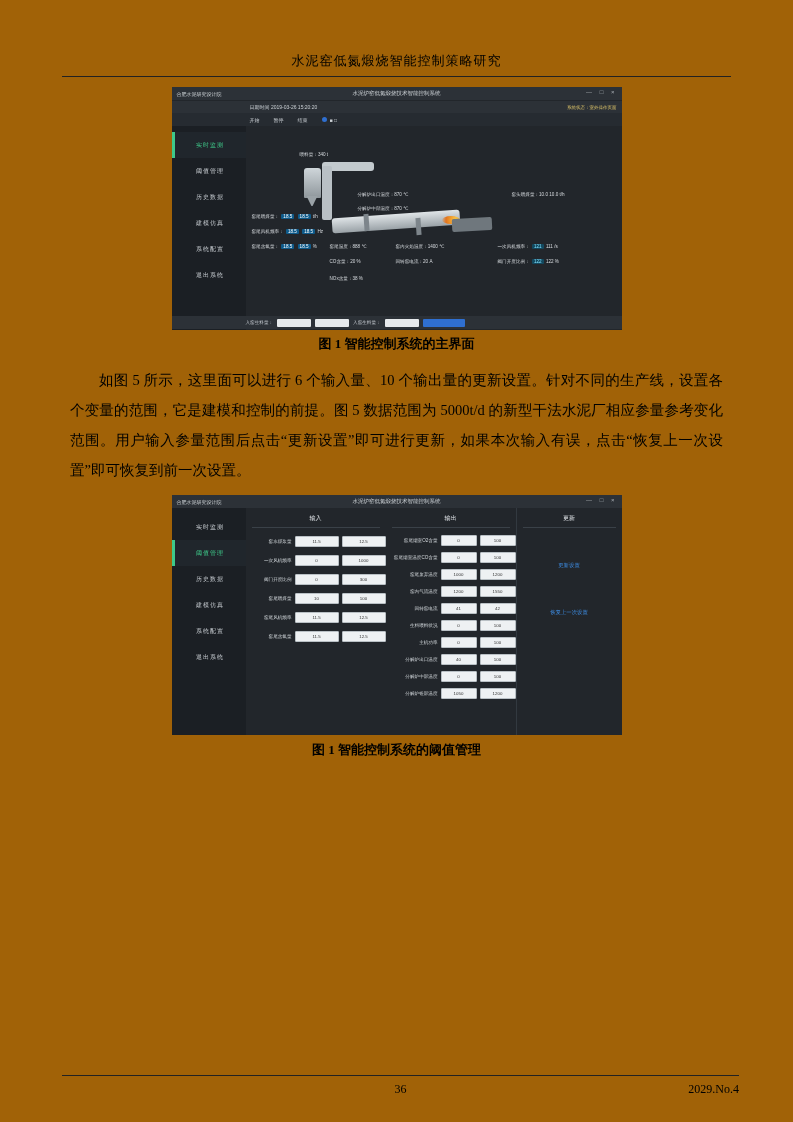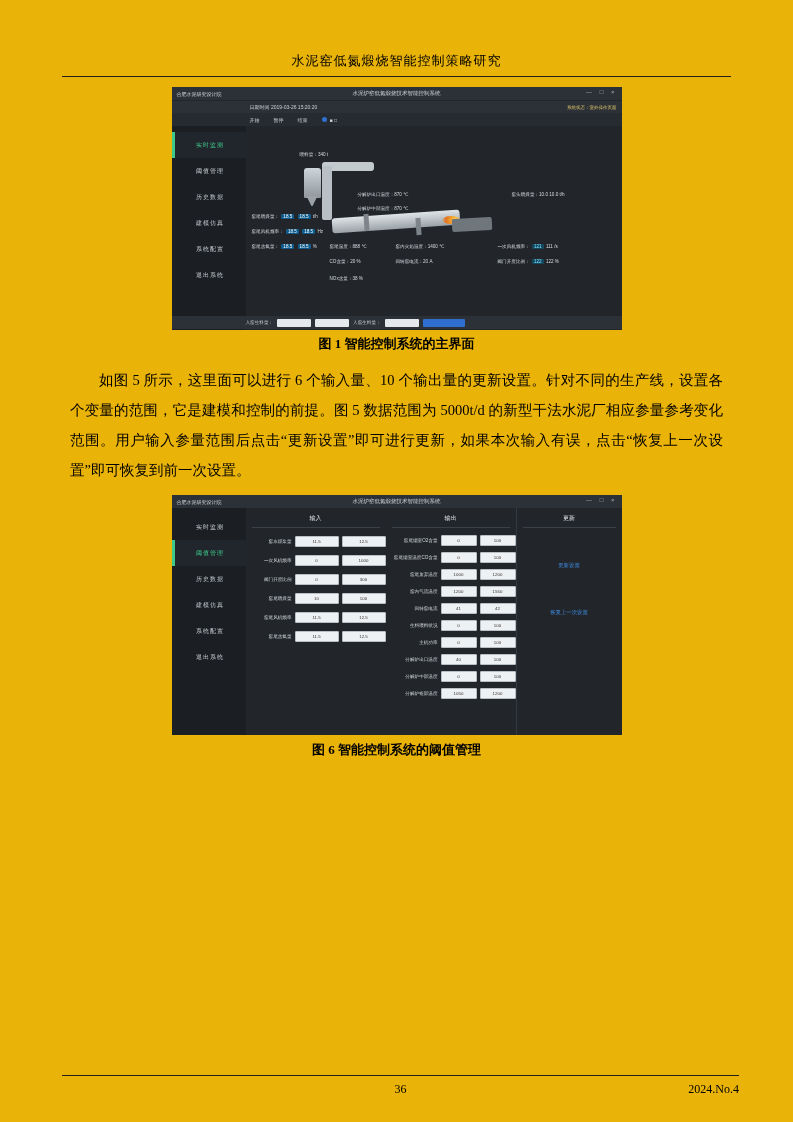--- a/index.html
+++ b/index.html
@@ -6,21 +6,21 @@
   body{
     width:793px;height:1122px;
     background:#ffffff;
     font-family:"Liberation Serif","DejaVu Serif",serif;
     color:#000;
     position:relative;
     overflow:hidden;
   }
   .page{
     position:absolute;left:0;top:0;width:793px;height:1122px;
-    background:#eab308;
+    background:#a16207;
     box-sizing:border-box;
     padding:0 62px;
   }
   
   .doc-header{
     margin-top:52px;
     text-align:center;
     font-size:13px;
     letter-spacing:1px;
     padding-bottom:6px;
@@ -384,22 +384,22 @@
 
           <div class="col update">
             <div class="colhead">更新</div>
             <div class="updbtn">更新设置</div>
             <div class="updbtn second">恢复上一次设置</div>
           </div>
 
         </div>
       </div>
     </div>
-    <div class="caption">图 6 智能控制系统的阈值管理</div>
+    <div class="caption">图 1 智能控制系统的阈值管理</div>
   </div>
 
 
   <div class="doc-footer">
     <span class="pageno">36</span>
-    <span class="issue">2024.No.4</span>
+    <span class="issue">2029.No.4</span>
   </div>
 
 </div>
 
 </body></html>

